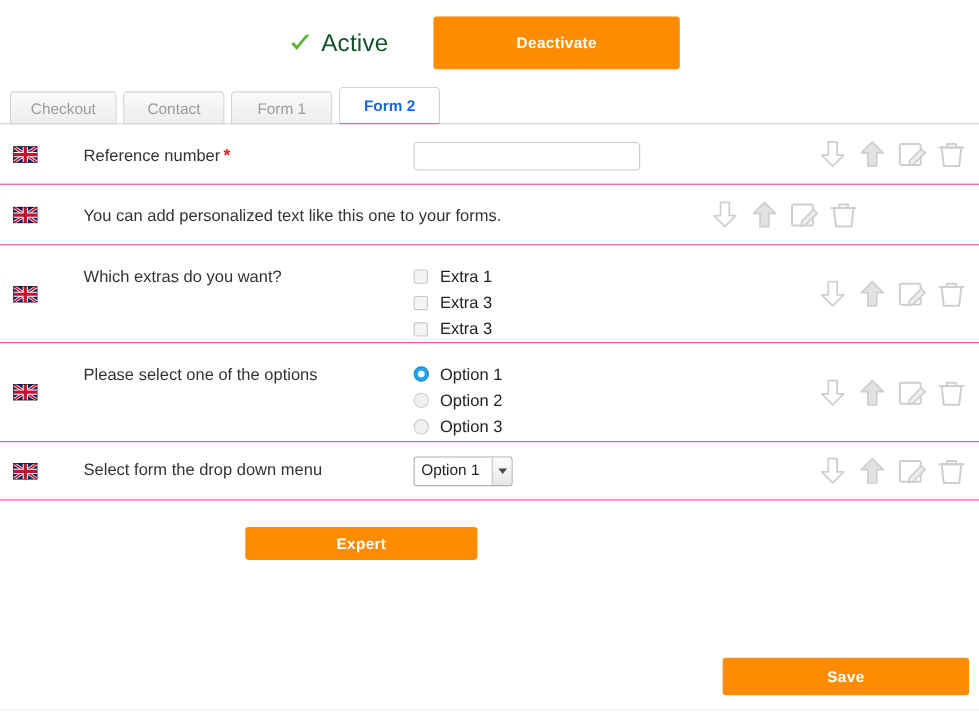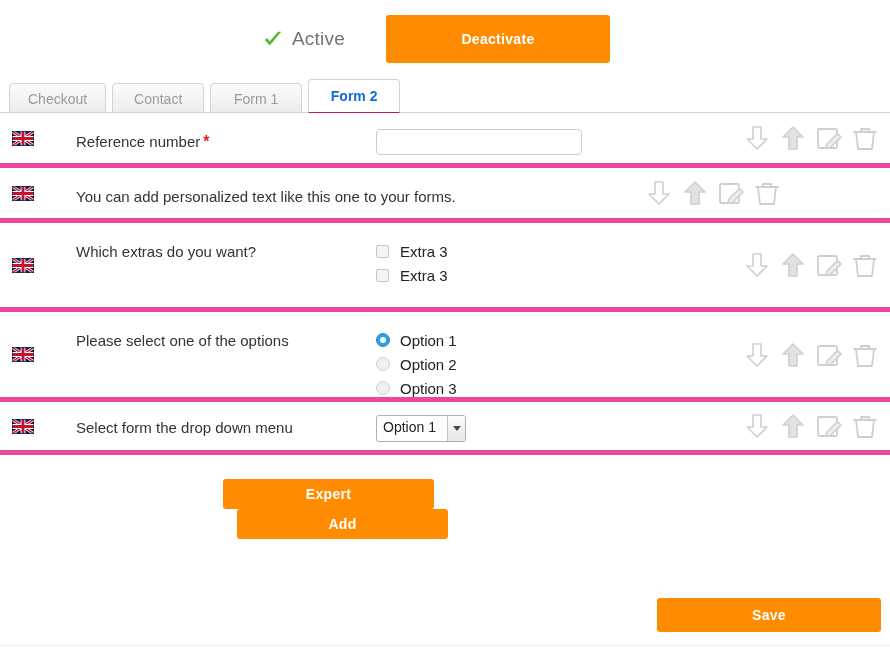--- a/index.html
+++ b/index.html
@@ -24,22 +24,22 @@
     padding-left: 262px;
     box-sizing: border-box;
   }
   .check-icon {
     width: 22px;
     height: 22px;
     margin-right: 8px;
     display: block;
   }
   .status-label {
-    font-size: 19px;
-    color: #737373;
+    font-size: 22px;
+    color: #14532d;
     letter-spacing: .2px;
   }
   .btn-orange {
     background: #ff8c00;
     color: #ffffff;
     border: none;
     border-radius: 3px;
     font-family: "Liberation Sans", sans-serif;
     font-size: 14px;
     font-weight: bold;
@@ -100,21 +100,21 @@
     border-bottom: 1px solid #be185d;
     z-index: 3;
   }
 
   
   .rows {
     width: 890px;
   }
   .row {
     display: flex;
-    border-bottom: 5px solid #ec4899;
+    border-bottom: 1px solid #ec4899;
     box-sizing: border-box;
     position: relative;
   }
   .cell-flag {
     width: 76px;
     flex: 0 0 76px;
     display: flex;
     align-items: center;
     justify-content: flex-start;
     padding-left: 12px;
@@ -251,21 +251,20 @@
     border-left: 4px solid transparent;
     border-right: 4px solid transparent;
     border-top: 5px solid #4a4a4a;
   }
 
   
   .btn-bar {
     padding-top: 24px;
     padding-left: 223px;
     display: flex;
-    flex-direction: column;
   }
   .btn-expert, .btn-add {
     width: 211px;
     height: 30px;
     line-height: 30px;
   }
   .btn-add { margin-left: 14px; }
 
   .save-bar {
     position: absolute;
@@ -386,20 +385,24 @@
         <path d="M30,0 V40 M0,20 H60" stroke="#fff" stroke-width="13"></path>
         <path d="M30,0 V40 M0,20 H60" stroke="#c8102e" stroke-width="8"></path>
         <rect x="0" y="0" width="60" height="40" fill="none" stroke="#000" stroke-width="2"></rect>
       </svg>
     </div>
     <div class="cell-label">
       <span>Which extras do you want?</span>
     </div>
     <div class="cell-field">
       <div class="opt-list">
+        <div class="opt-row">
+          <span class="box"></span>
+          <span>Extra 1</span>
+        </div>
         <div class="opt-row">
           <span class="box"></span>
           <span>Extra 3</span>
         </div>
         <div class="opt-row">
           <span class="box"></span>
           <span>Extra 3</span>
         </div>
       </div>
     </div>
@@ -508,20 +511,19 @@
         <path d="M8 11 h18 l-2 17 h-14 z" fill="none" stroke="#cfcfcf" stroke-width="1.8" stroke-linejoin="round"></path>
         <path d="M6 11 h22" stroke="#cfcfcf" stroke-width="1.8" stroke-linecap="round"></path>
         <path d="M13 11 v-3 h8 v3" fill="none" stroke="#cfcfcf" stroke-width="1.8" stroke-linejoin="round"></path>
       </svg>
     </div>
   </div>
 </div>
 
 <div class="btn-bar">
   <button class="btn-orange btn-expert">Expert</button>
-  <button class="btn-orange btn-add">Add</button>
 </div>
 
 <div class="save-bar">
   <button class="btn-orange btn-save">Save</button>
 </div>
 
 <div class="bottom-rule"></div>
 
 </body></html>

